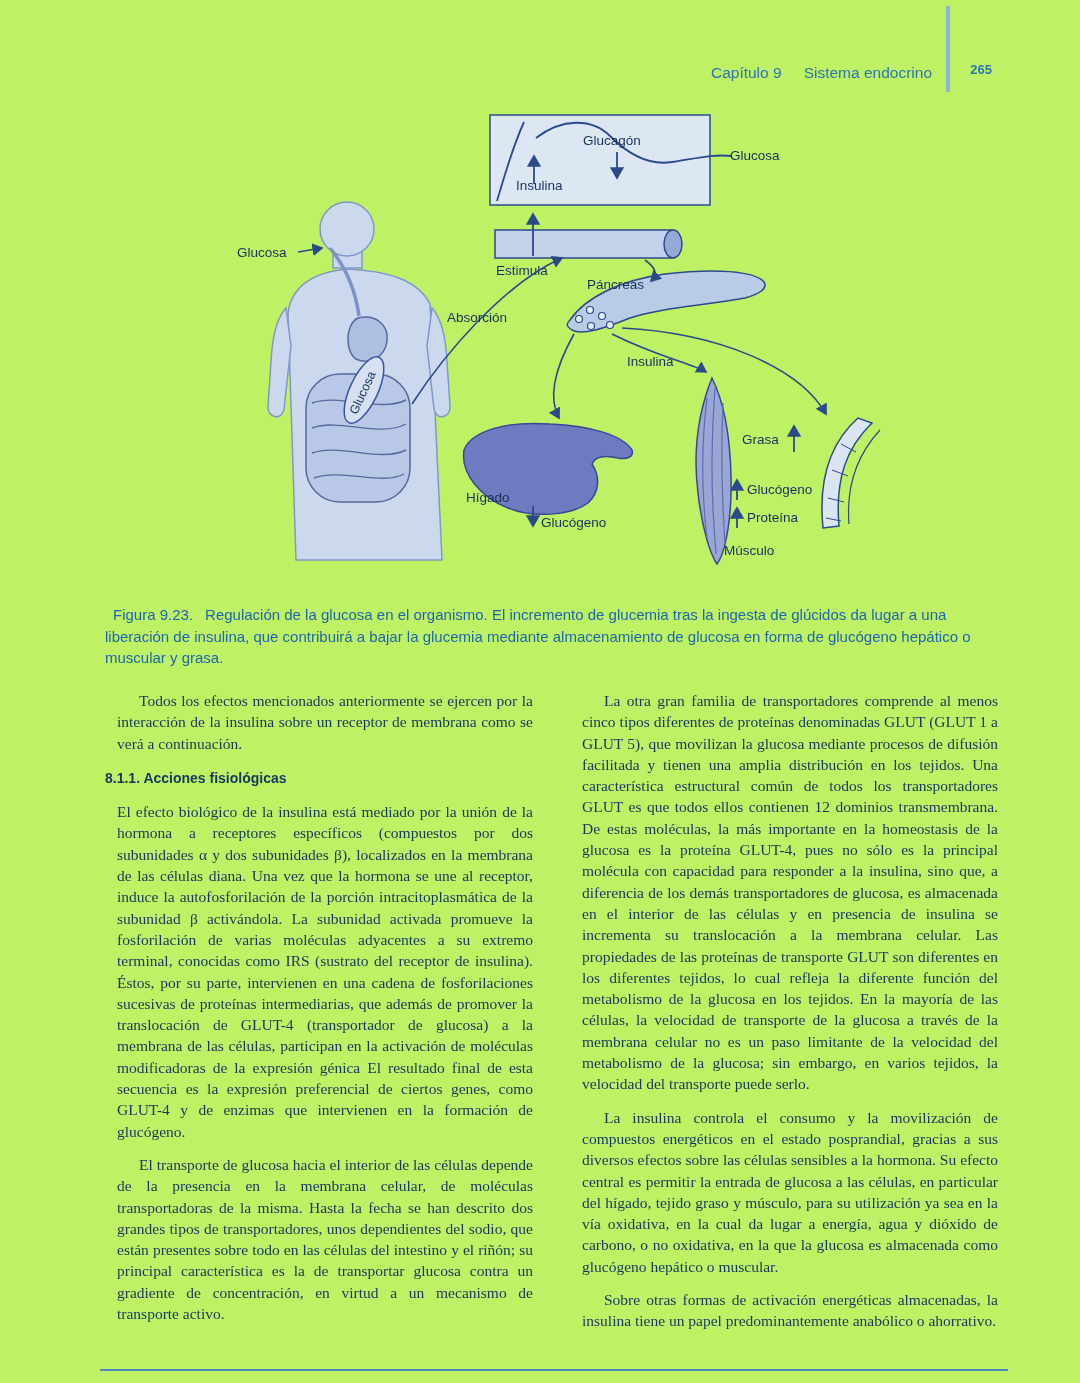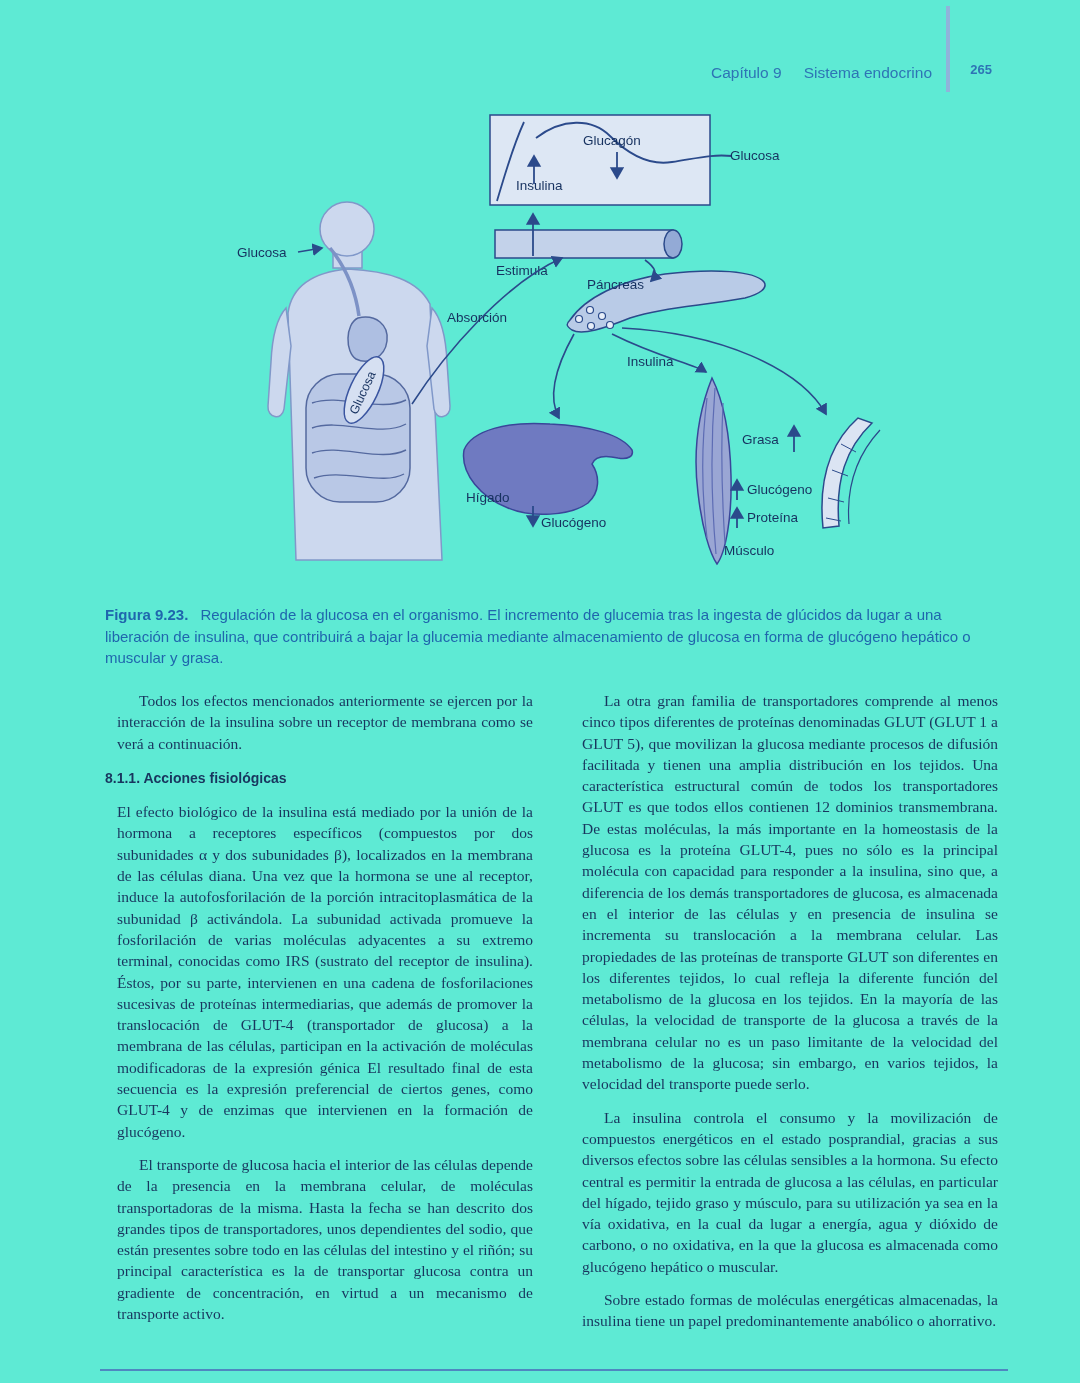--- a/index.html
+++ b/index.html
@@ -1,35 +1,35 @@
 <!DOCTYPE html>
 <html lang="es"><head>
 <meta charset="utf-8">
 <style>
   html,body{margin:0;padding:0;background:#e9e9e9;}
-  .page{position:relative;width:1080px;height:1383px;background:#5eead4;margin:0 auto;
+  .page{position:relative;width:1080px;height:1383px;background:#bef264;margin:0 auto;
         font-family:"Liberation Serif",serif;overflow:hidden;}
 
   
   .hdr-text{position:absolute;top:64px;right:148px;font-family:"Liberation Sans",sans-serif;
             font-size:15.5px;color:#2e74b5;white-space:nowrap;}
   .hdr-text .chap{margin-right:22px;}
   .hdr-bar{position:absolute;top:6px;right:130px;width:4px;height:86px;background:#8fb4da;}
   .hdr-num{position:absolute;top:62px;right:88px;font-family:"Liberation Sans",sans-serif;
            font-size:13px;font-weight:700;color:#2e74b5;}
 
   
   .fig{position:absolute;left:100px;top:108px;}
   .lbl{font-family:"Liberation Sans",sans-serif;font-size:13.5px;fill:#16315f;}
   .lbl-sm{font-family:"Liberation Sans",sans-serif;font-size:12.5px;fill:#16315f;}
 
   
   .caption{position:absolute;left:105px;top:589px;width:905px;font-family:"Liberation Sans",sans-serif;
            font-size:15px;line-height:21.5px;color:#1f66ad;}
-  .caption b{font-weight:700;margin-right:12px;}
+  .caption b{font-weight:400;margin-right:12px;margin-left:8px;}
 
   
   .columns{position:absolute;left:105px;top:678px;width:905px;display:flex;gap:25px;
            color:#18365e;font-size:15.5px;line-height:21.3px;text-align:justify;}
   .col{width:440px;}
   .col p{margin:12px;}
   .col p.ind{text-indent:22px;}
   h3.subhead{font-family:"Liberation Sans",sans-serif;font-size:14px;font-weight:700;
              margin:14px 0 9px 0;color:#18365e;}
 
@@ -147,18 +147,18 @@
   <div class="columns">
     <div class="col">
       <p class="ind">Todos los efectos mencionados anteriormente se ejercen por la interacción de la insulina sobre un receptor de membrana como se verá a continuación.</p>
       <h3 class="subhead">8.1.1. Acciones fisiológicas</h3>
       <p>El efecto biológico de la insulina está mediado por la unión de la hormona a receptores específicos (compuestos por dos subunidades α y dos subunidades β), localizados en la membrana de las células diana. Una vez que la hormona se une al receptor, induce la autofosforilación de la porción intracitoplasmática de la subunidad β activándola. La subunidad activada promueve la fosforilación de varias moléculas adyacentes a su extremo terminal, conocidas como IRS (sustrato del receptor de insulina). Éstos, por su parte, intervienen en una cadena de fosforilaciones sucesivas de proteínas intermediarias, que además de promover la translocación de GLUT-4 (transportador de glucosa) a la membrana de las células, participan en la activación de moléculas modificadoras de la expresión génica El resultado final de esta secuencia es la expresión preferencial de ciertos genes, como GLUT-4 y de enzimas que intervienen en la formación de glucógeno.</p>
       <p class="ind">El transporte de glucosa hacia el interior de las células depende de la presencia en la membrana celular, de moléculas transportadoras de la misma. Hasta la fecha se han descrito dos grandes tipos de transportadores, unos dependientes del sodio, que están presentes sobre todo en las células del intestino y el riñón; su principal característica es la de transportar glucosa contra un gradiente de concentración, en virtud a un mecanismo de transporte activo.</p>
     </div>
     <div class="col">
       <p class="ind">La otra gran familia de transportadores comprende al menos cinco tipos diferentes de proteínas denominadas GLUT (GLUT 1 a GLUT 5), que movilizan la glucosa mediante procesos de difusión facilitada y tienen una amplia distribución en los tejidos. Una característica estructural común de todos los transportadores GLUT es que todos ellos contienen 12 dominios transmembrana. De estas moléculas, la más importante en la homeostasis de la glucosa es la proteína GLUT-4, pues no sólo es la principal molécula con capacidad para responder a la insulina, sino que, a diferencia de los demás transportadores de glucosa, es almacenada en el interior de las células y en presencia de insulina se incrementa su translocación a la membrana celular. Las propiedades de las proteínas de transporte GLUT son diferentes en los diferentes tejidos, lo cual refleja la diferente función del metabolismo de la glucosa en los tejidos. En la mayoría de las células, la velocidad de transporte de la glucosa a través de la membrana celular no es un paso limitante de la velocidad del metabolismo de la glucosa; sin embargo, en varios tejidos, la velocidad del transporte puede serlo.</p>
       <p class="ind">La insulina controla el consumo y la movilización de compuestos energéticos en el estado posprandial, gracias a sus diversos efectos sobre las células sensibles a la hormona. Su efecto central es permitir la entrada de glucosa a las células, en particular del hígado, tejido graso y músculo, para su utilización ya sea en la vía oxidativa, en la cual da lugar a energía, agua y dióxido de carbono, o no oxidativa, en la que la glucosa es almacenada como glucógeno hepático o muscular.</p>
-      <p class="ind">Sobre estado formas de moléculas energéticas almacenadas, la insulina tiene un papel predominantemente anabólico o ahorrativo.</p>
+      <p class="ind">Sobre otras formas de activación energéticas almacenadas, la insulina tiene un papel predominantemente anabólico o ahorrativo.</p>
     </div>
   </div>
 
   <div class="bottom-rule"></div>
 </div>
 
 </body></html>

